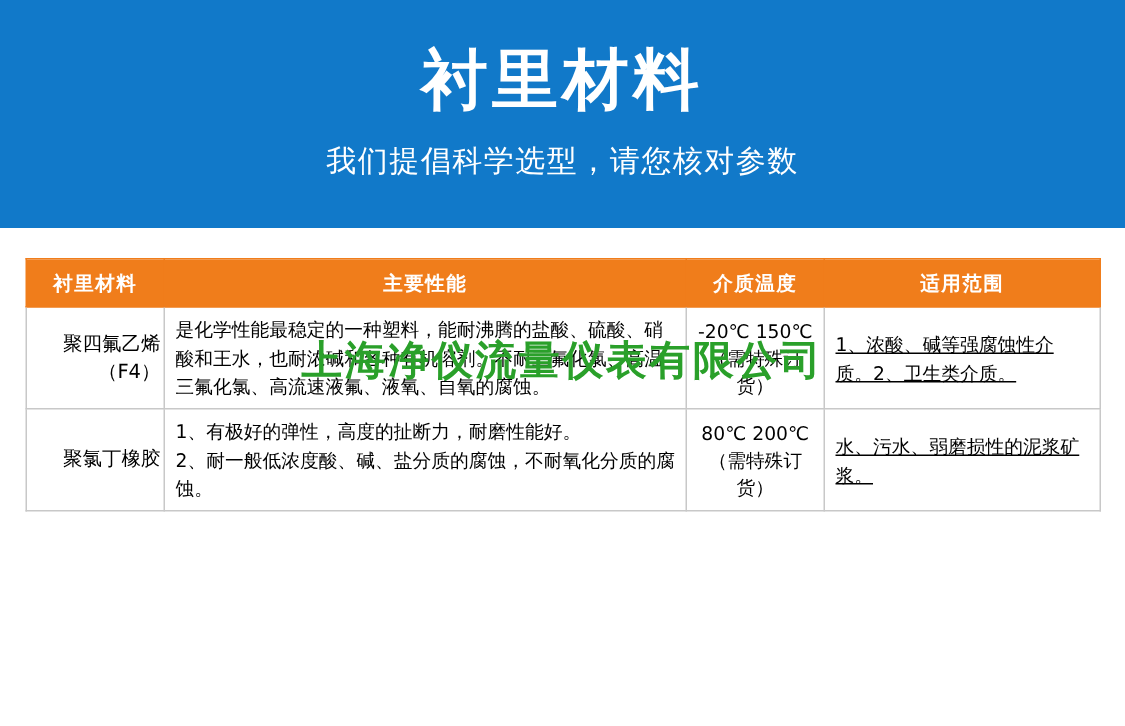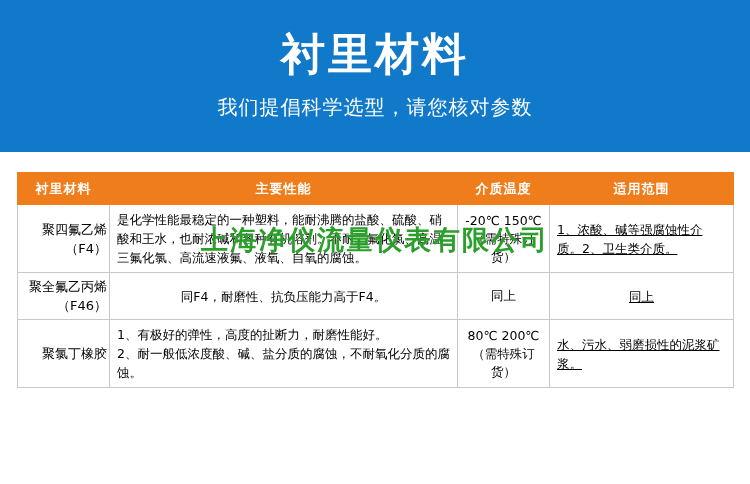--- a/index.html
+++ b/index.html
@@ -152,26 +152,20 @@
         </tr>
       </thead>
       <tbody>
         <tr>
           <td class="col-name">聚四氟乙烯（F4）</td>
           <td class="col-perf">是化学性能最稳定的一种塑料，能耐沸腾的盐酸、硫酸、硝酸和王水，也耐浓碱和各种有机溶剂。不耐三氟化氯、高温三氟化氯、高流速液氟、液氧、自氧的腐蚀。</td>
           <td class="col-temp">-20℃ 150℃（需特殊订货）</td>
           <td class="col-scope">1、浓酸、碱等强腐蚀性介质。2、卫生类介质。</td>
         </tr>
         <tr>
-          <td class="col-name">聚全氟乙丙烯（F46）</td>
-          <td class="col-perf center">同F4，耐磨性、抗负压能力高于F4。</td>
-          <td class="col-temp">同上</td>
-          <td class="col-scope center">同上</td>
-        </tr>
-        <tr>
           <td class="col-name">聚氯丁橡胶</td>
           <td class="col-perf" style="white-space:pre-line">1、有极好的弹性，高度的扯断力，耐磨性能好。
 2、耐一般低浓度酸、碱、盐分质的腐蚀，不耐氧化分质的腐蚀。</td>
           <td class="col-temp">80℃ 200℃（需特殊订货）</td>
           <td class="col-scope">水、污水、弱磨损性的泥浆矿浆。</td>
         </tr>
       </tbody>
     </table>
   </div>
 

